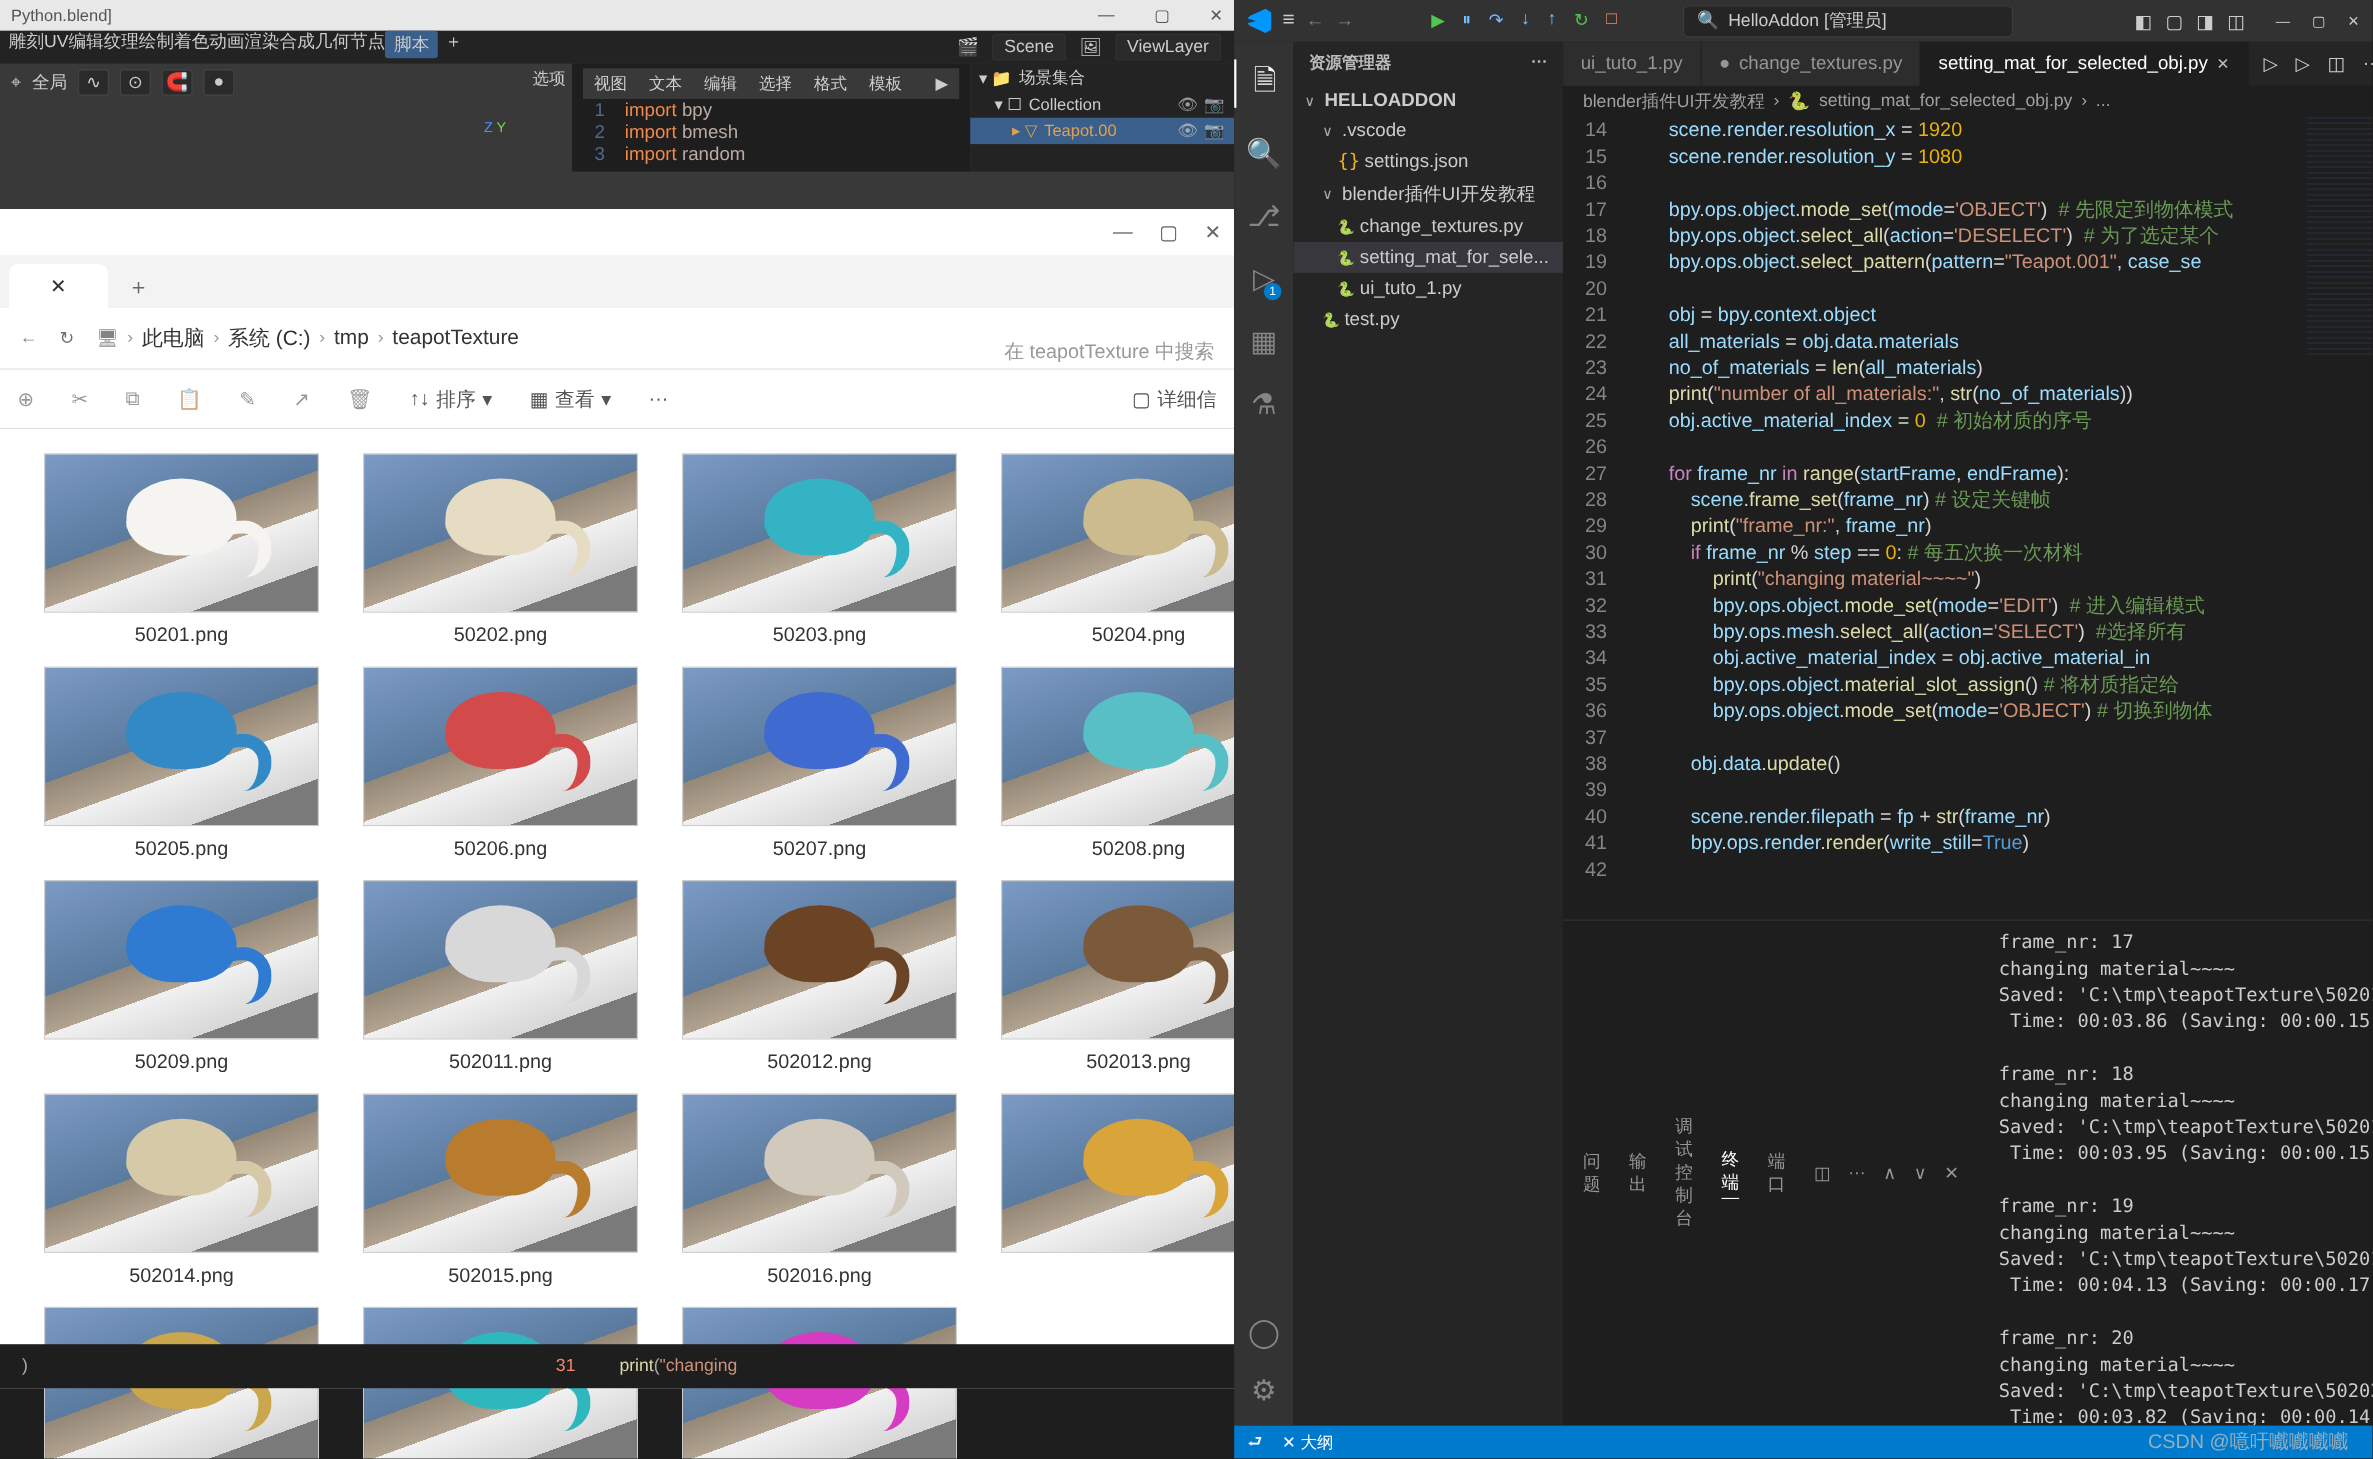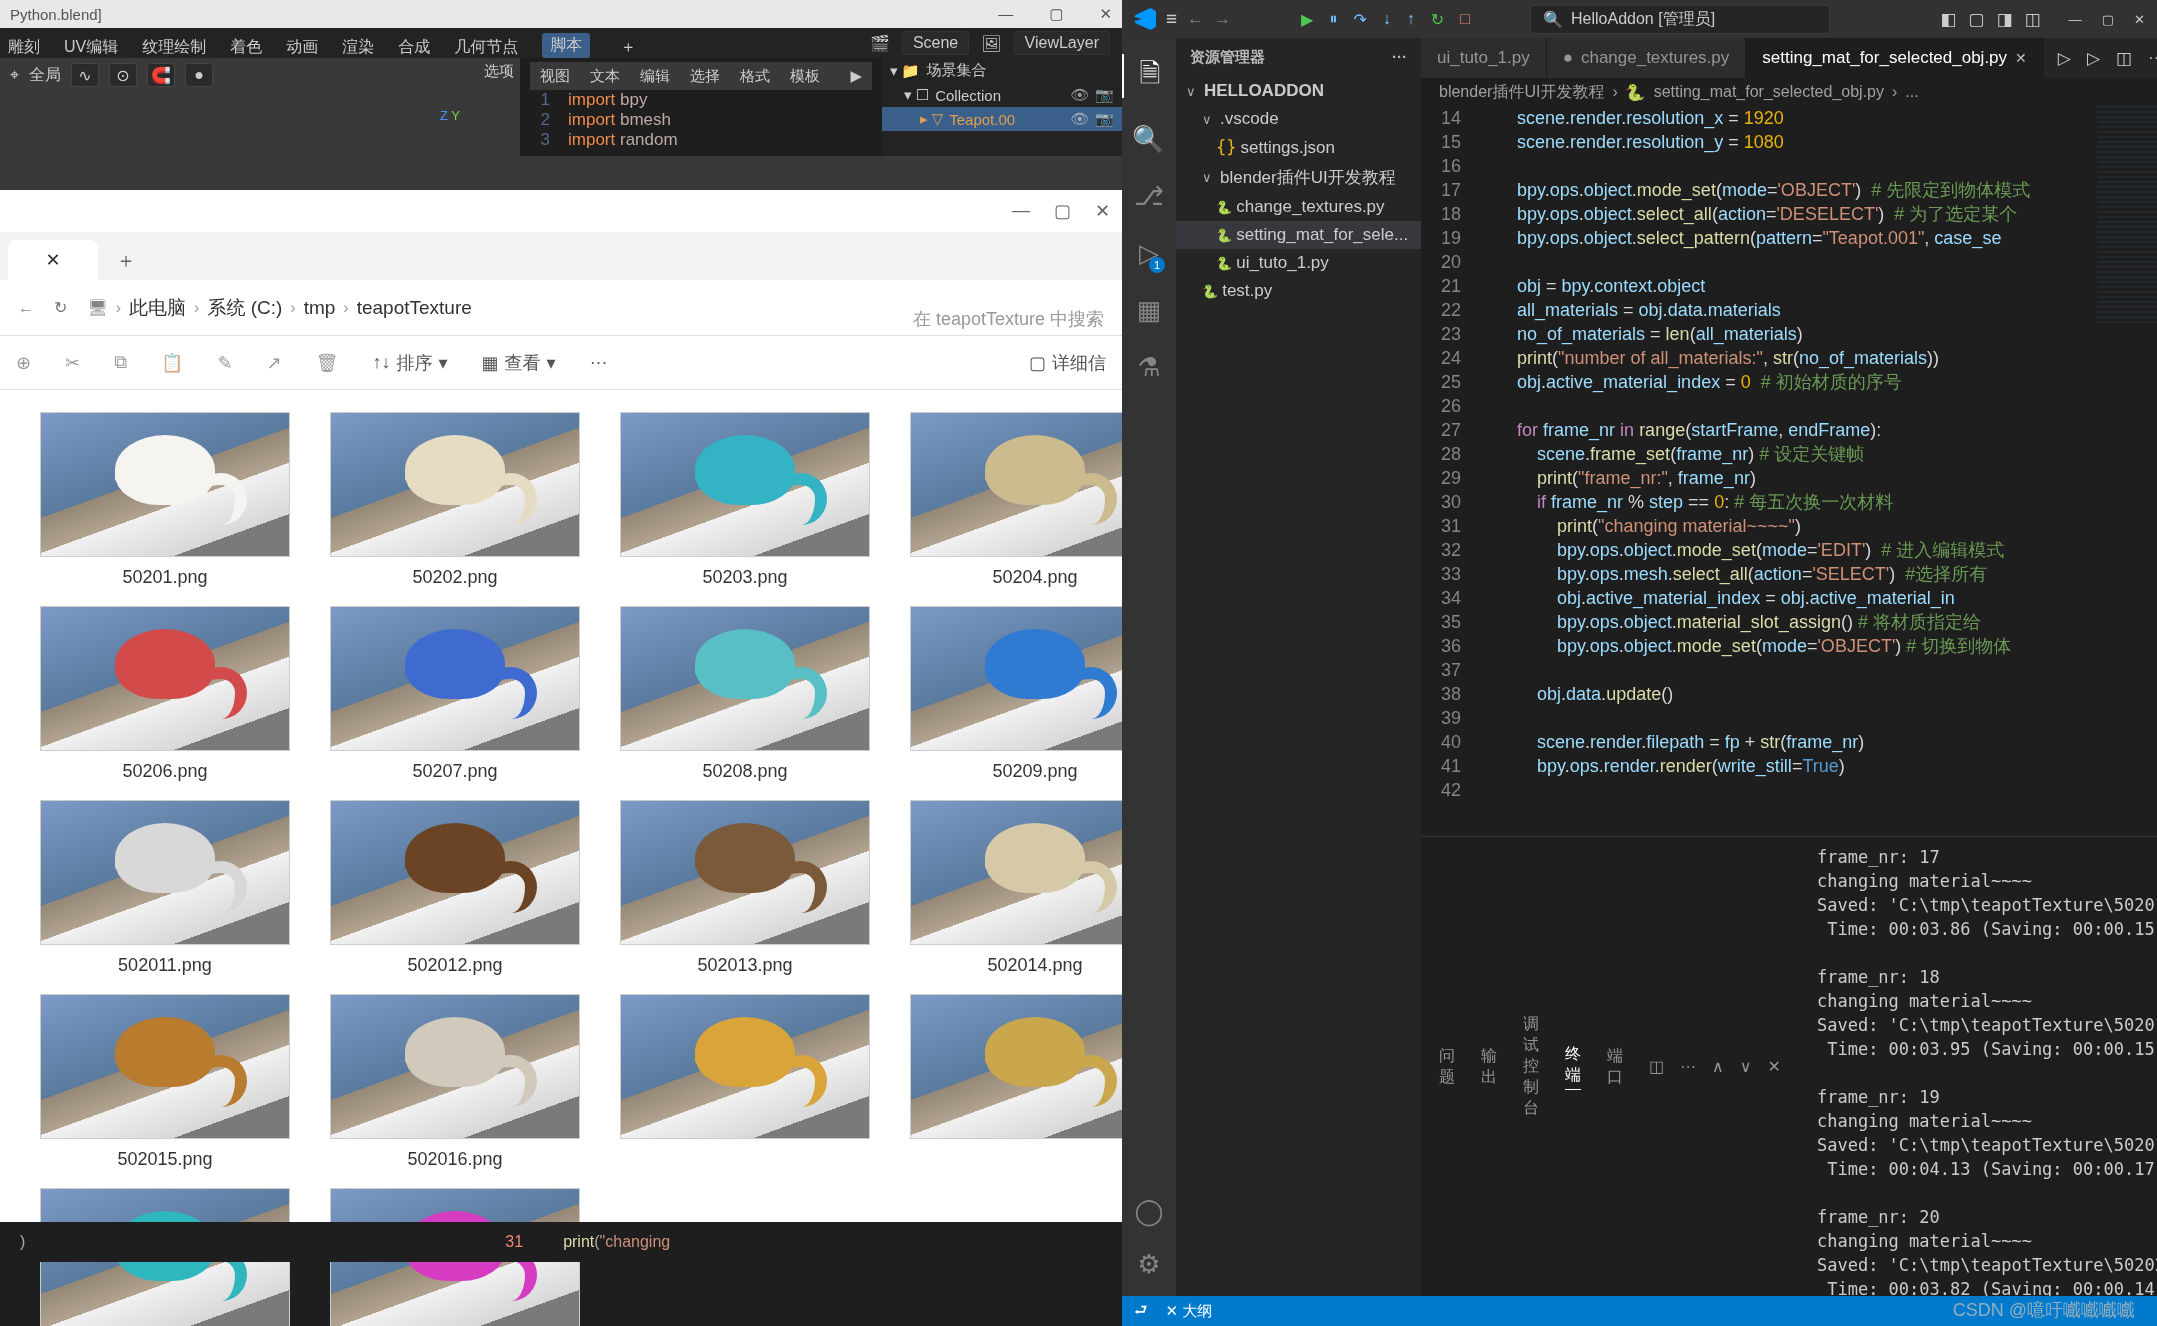--- a/index.html
+++ b/index.html
@@ -2,21 +2,21 @@
 <html><head>
 <meta charset="utf-8">
 <style>
 * { margin: 0; padding: 0; box-sizing: border-box; font-family: "Microsoft YaHei", "Segoe UI", sans-serif; }
 body { background: #1e1e1e; width: 2157px; height: 1326px; overflow: hidden; position: relative; }
 
 
 .blender { position: absolute; left: 0; top: 0; width: 1122px; height: 190px; background: #393939; color: #ccc; font-size: 17px; }
 .bl-titlebar { height: 28px; background: #e8e8e8; color: #555; display: flex; align-items: center; padding: 0 10px; font-size: 15px; }
 .bl-titlebar .wctrls { margin-left: auto; display: flex; gap: 36px; }
-.bl-menu { height: 30px; background: #232323; display: flex; align-items: flex-end; gap: 24px; padding: 0 8px; font-size: 16px; }
+.bl-menu { height: 30px; background: #232323; display: flex; align-items: flex-start; padding: 0 8px; font-size: 16px; }
 .bl-menu .active { background: #3a5f8a; padding: 2px 8px; border-radius: 3px; }
 .bl-menu .plus { font-size: 16px; margin-left: 6px; }
 .bl-scene { position: absolute; right: 12px; top: 28px; display: flex; align-items: center; gap: 12px; height: 30px; font-size: 16px; }
 .bl-scene .field { background: #2a2a2a; border: 1px solid #333; padding: 2px 10px; border-radius: 3px; }
 .bl-toolbar { height: 34px; background: #393939; display: flex; align-items: center; gap: 10px; padding: 0 10px; font-size: 16px; }
 .bl-toolbar .btn { background: #2a2a2a; border: 1px solid #444; width: 28px; height: 24px; border-radius: 3px; display: inline-flex; justify-content: center; align-items: center; }
 .bl-body { display: flex; height: 98px; }
 .bl-viewport { width: 520px; background: #393939; position: relative; }
 .bl-opts { position: absolute; right: 6px; top: 4px; font-size: 15px; }
 .bl-axis { position: absolute; right: 60px; top: 50px; font-size: 13px; }
@@ -264,20 +264,24 @@
       </div>
       <div class="ex-item">
         <div class="ex-thumb" style="--pot: #34b3c4;"></div>
         <div class="ex-name">50203.png</div>
       </div>
       <div class="ex-item">
         <div class="ex-thumb" style="--pot: #cbbb8f;"></div>
         <div class="ex-name">50204.png</div>
       </div>
       <div class="ex-item">
+        <div class="ex-thumb" style="--pot: #3289c6;"></div>
+        <div class="ex-name">50205.png</div>
+      </div>
+      <div class="ex-item">
         <div class="ex-thumb" style="--pot: #d24a4a;"></div>
         <div class="ex-name">50206.png</div>
       </div>
       <div class="ex-item">
         <div class="ex-thumb" style="--pot: #3f6bd1;"></div>
         <div class="ex-name">50207.png</div>
       </div>
       <div class="ex-item">
         <div class="ex-thumb" style="--pot: #59bfc7;"></div>
         <div class="ex-name">50208.png</div>

